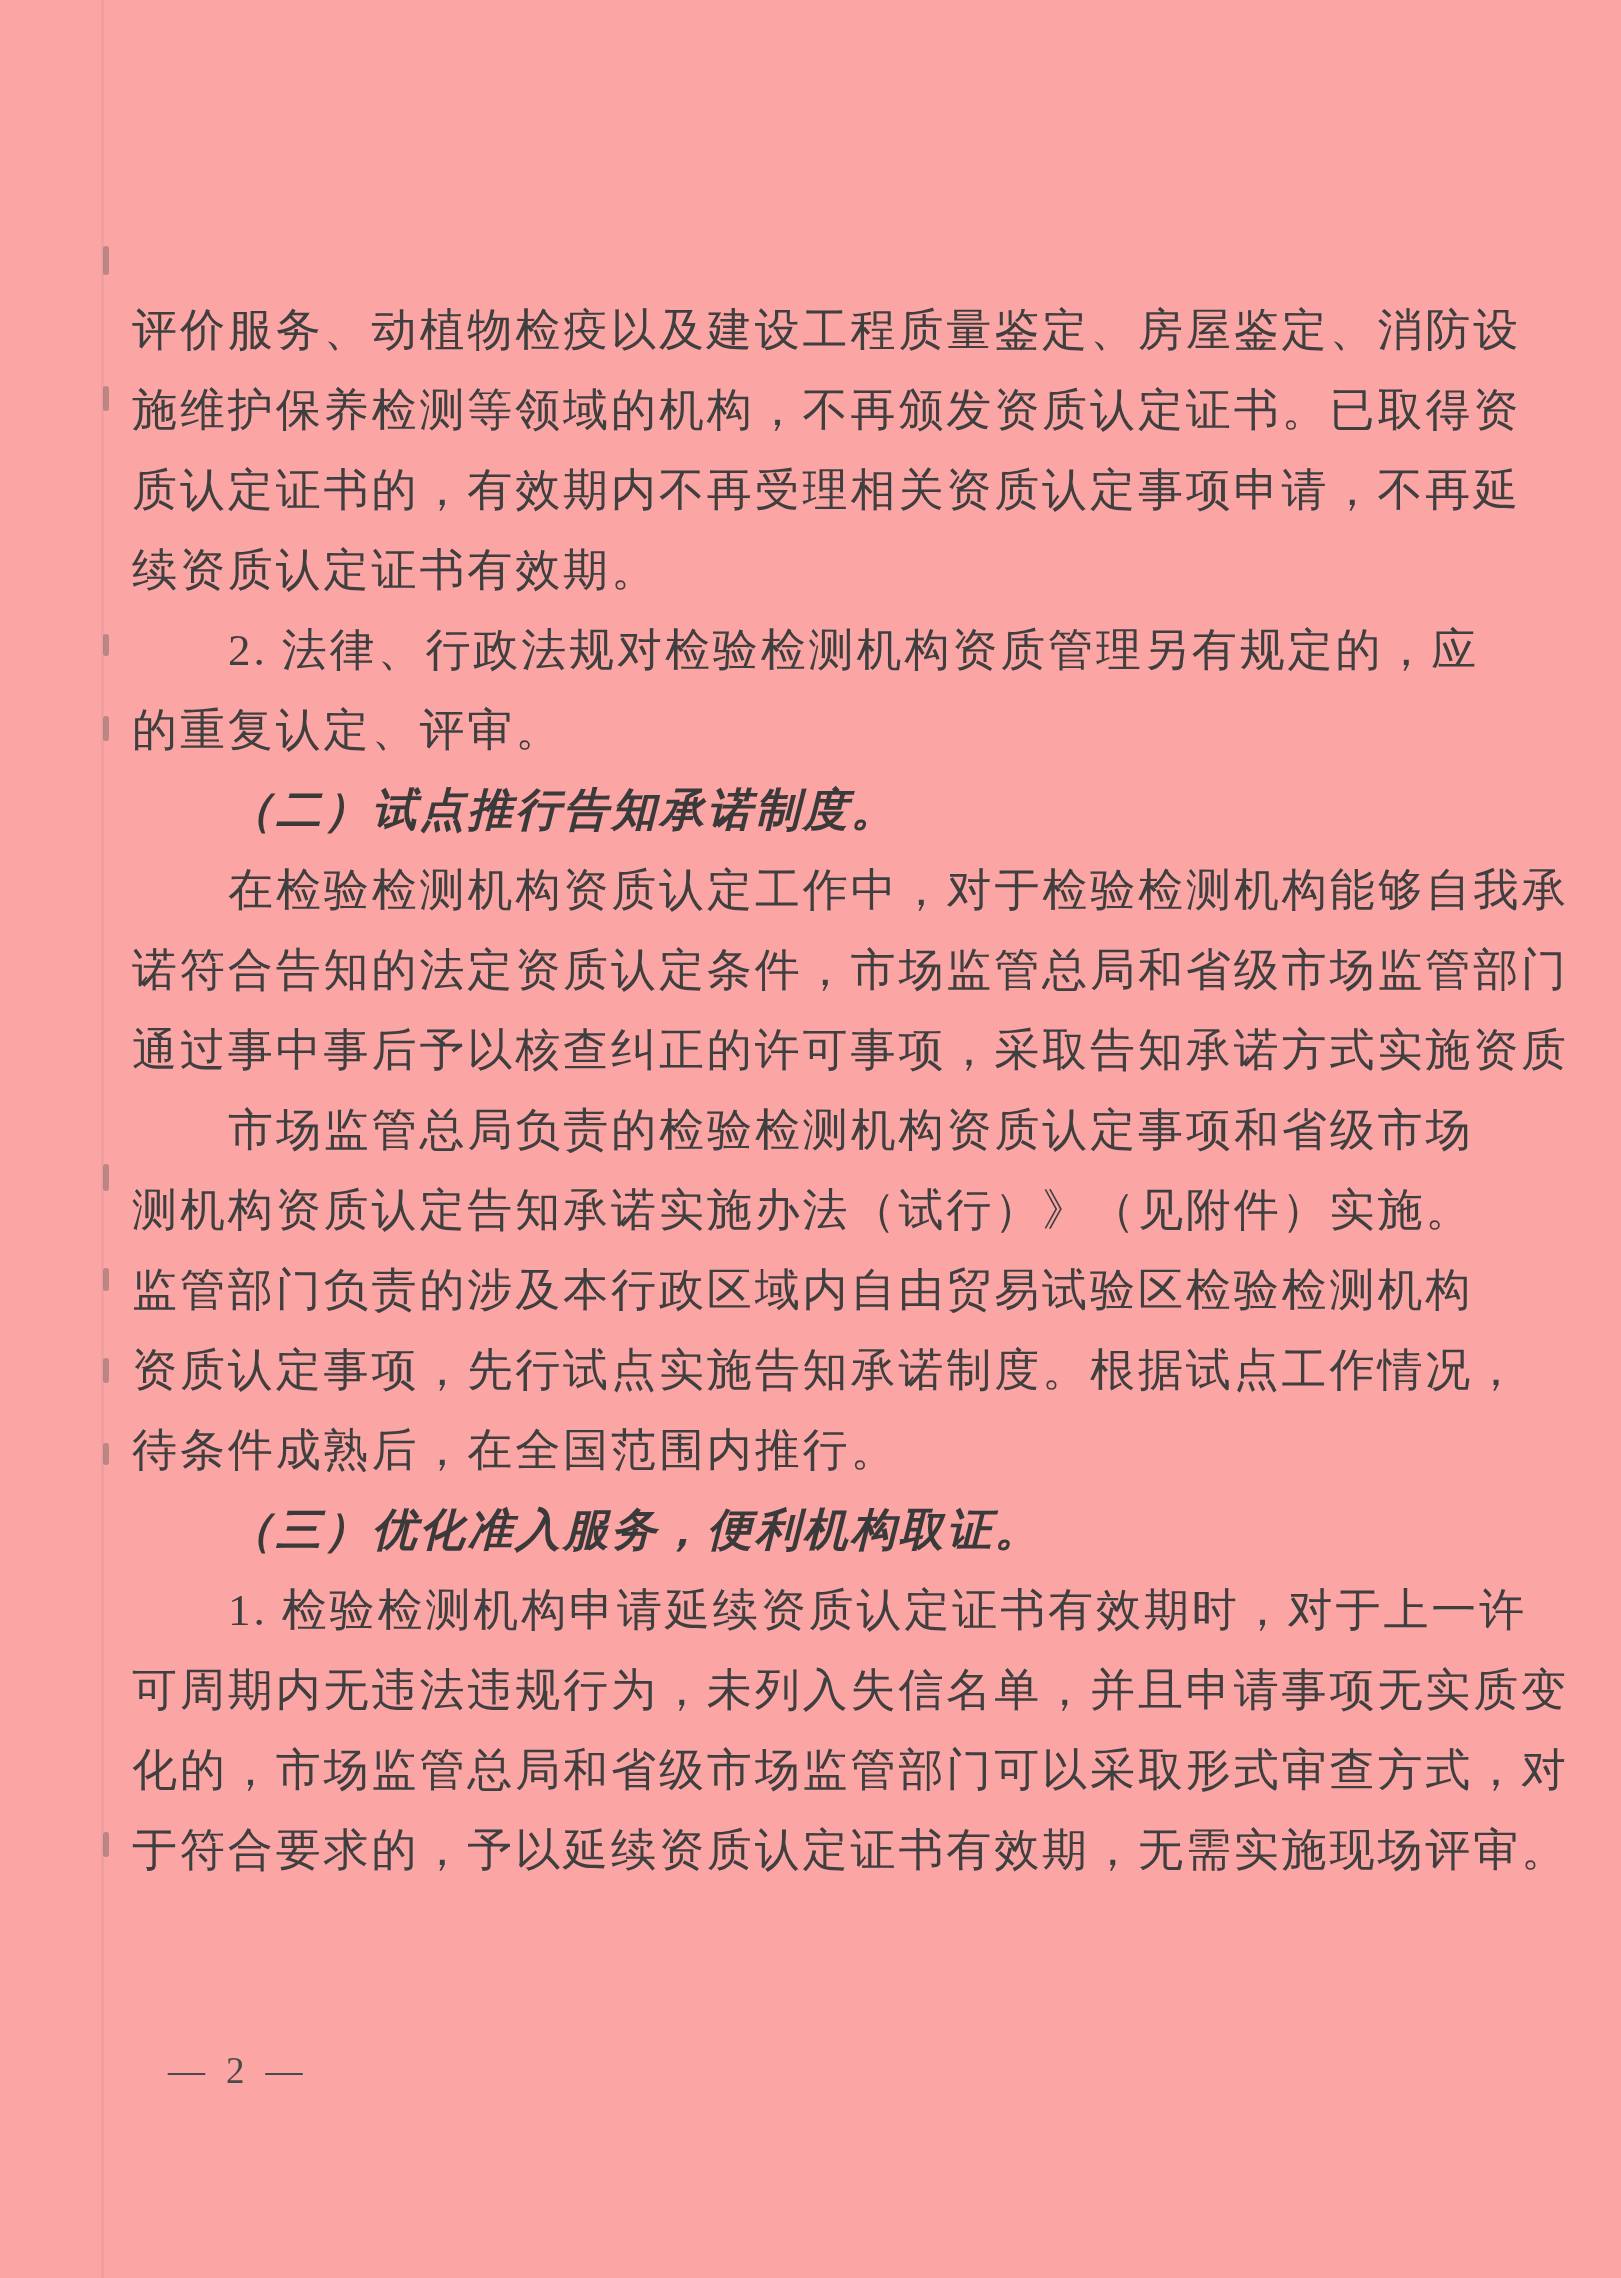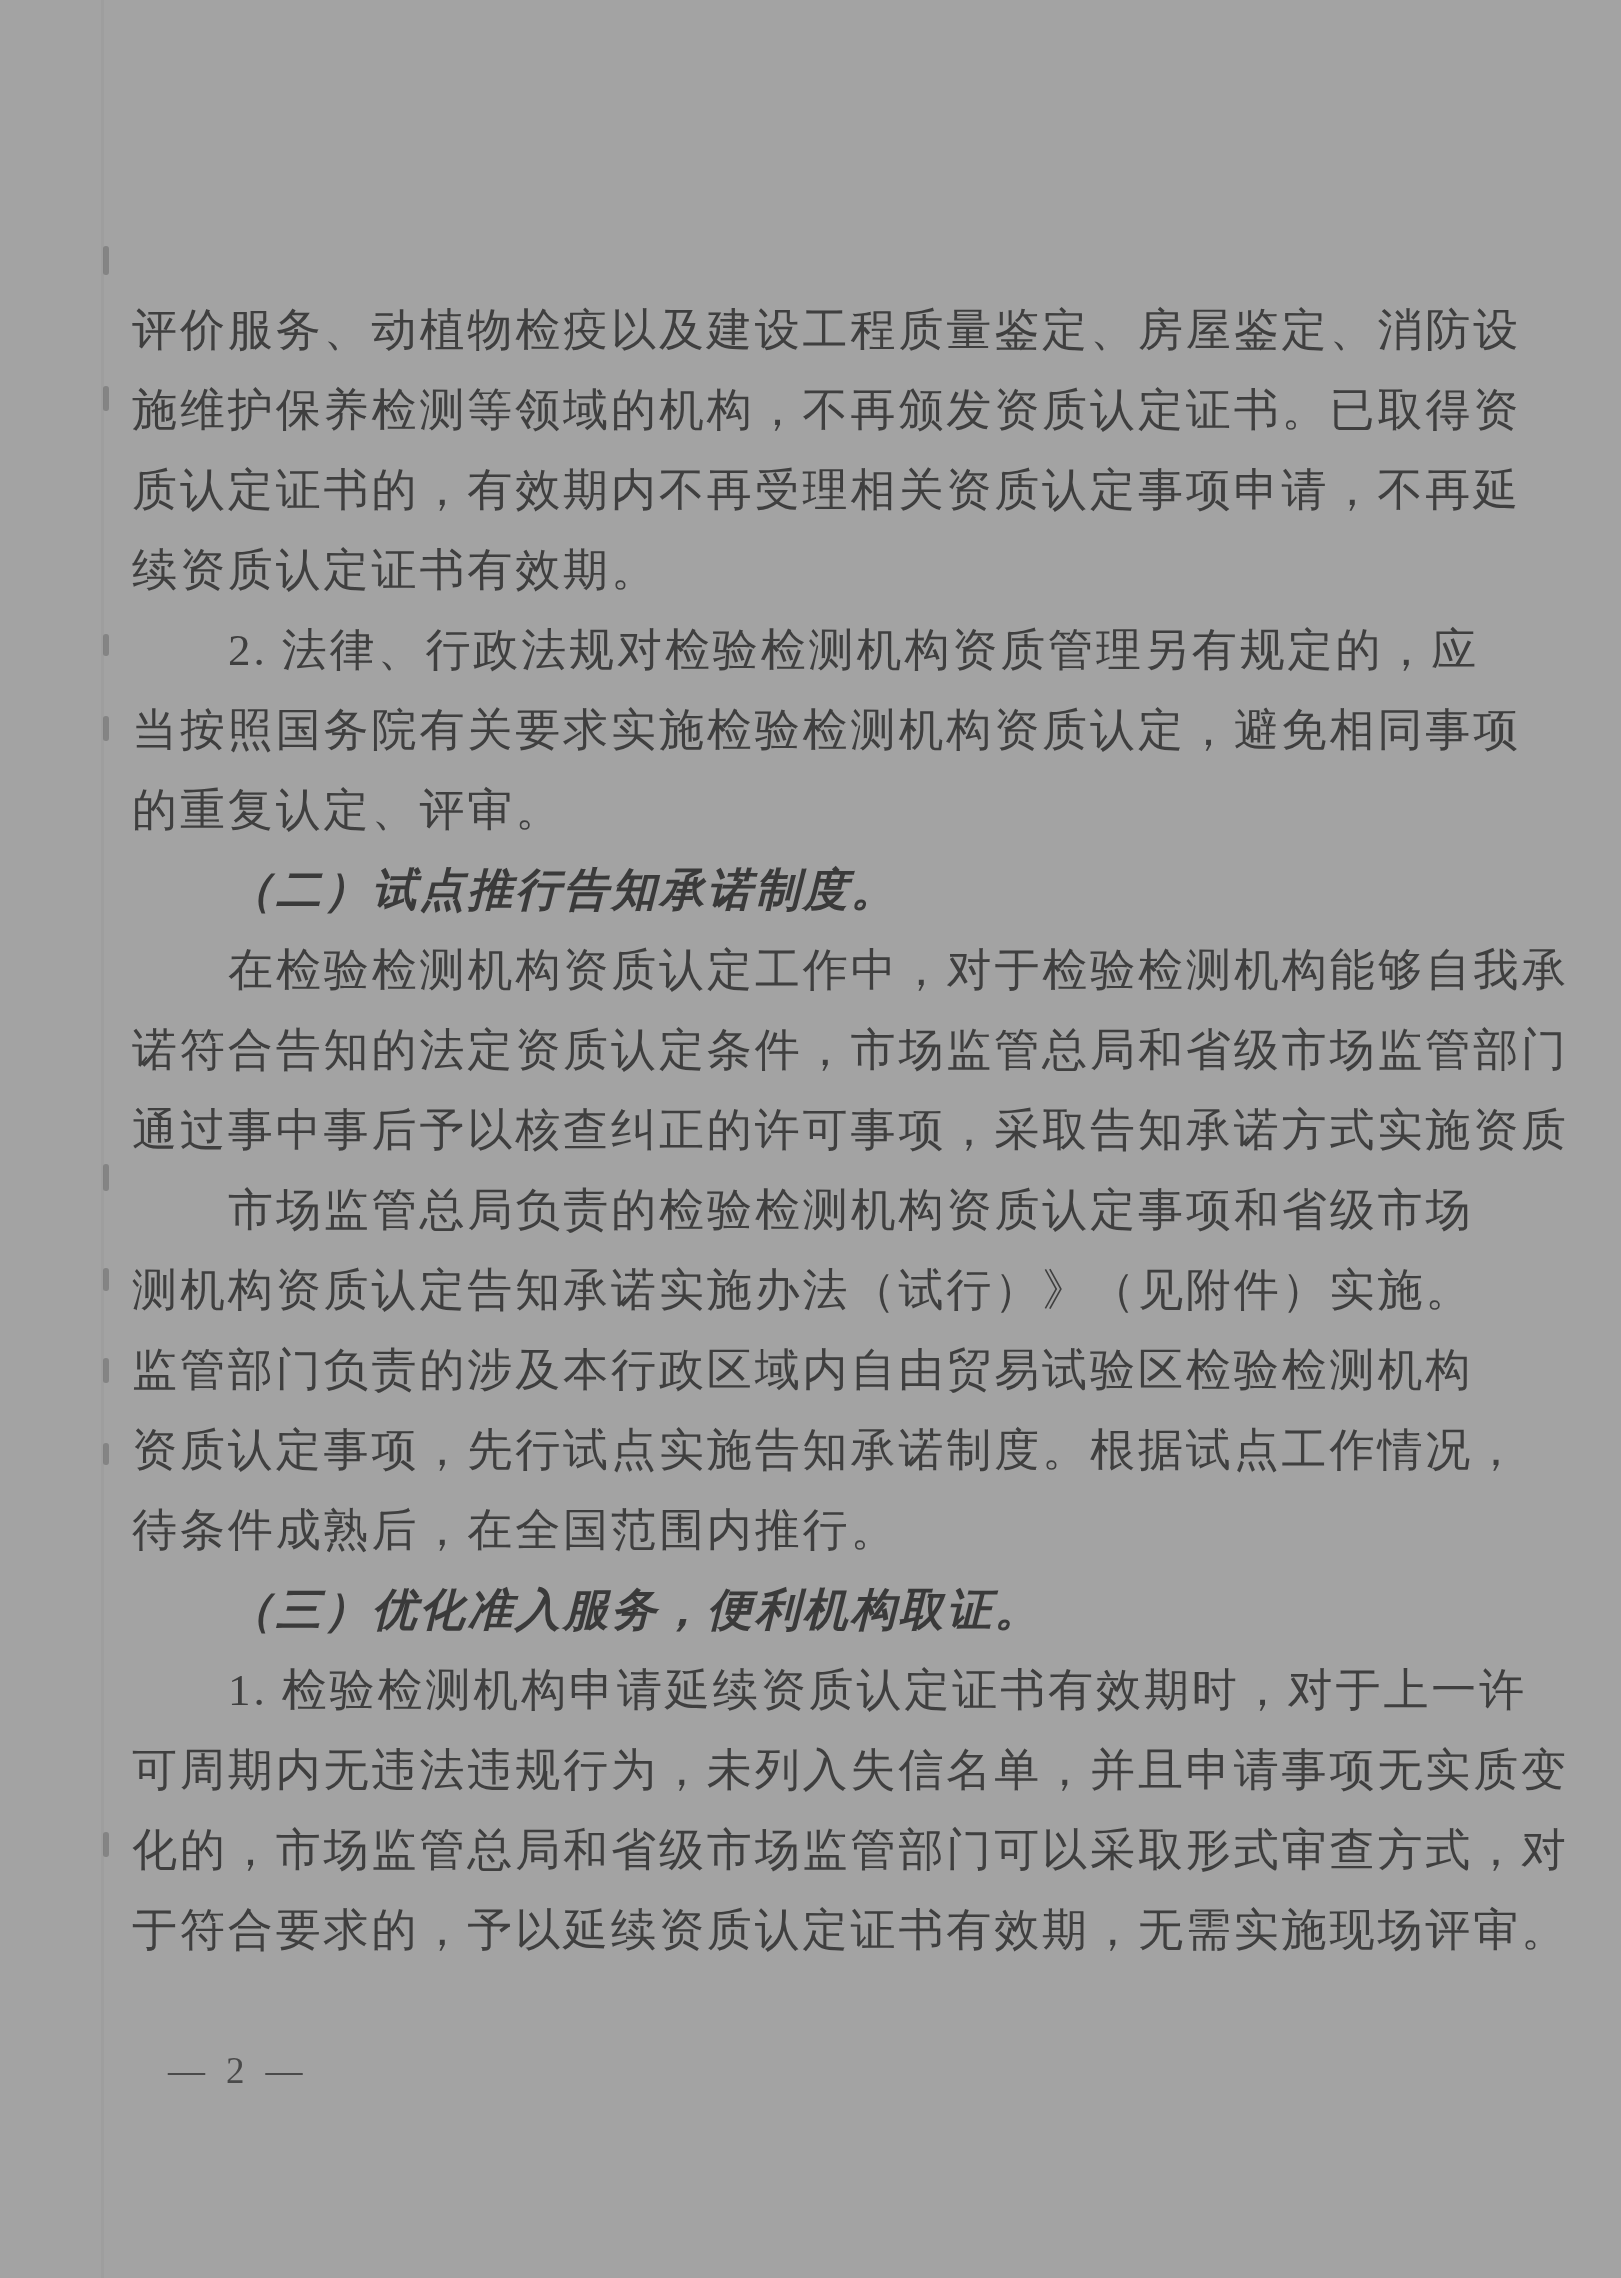--- a/index.html
+++ b/index.html
@@ -63,39 +63,38 @@
     position: absolute;
     left: 103px;
     width: 5.9px;
     background: rgba(75,75,75,0.35);
     border-radius: 2.9px;
   }
 </style>
 </head>
 <body>
 
-<div class="page" style="background: #a3a3a3;">
+<div class="page" style="background: #fca5a5;">
 
   <div class="speck" style="top: 246px;  height: 29px;"></div>
   <div class="speck" style="top: 386px;  height: 25px;"></div>
   <div class="speck" style="top: 634px;  height: 21.5px;"></div>
   <div class="speck" style="top: 716px;  height: 25px;"></div>
   <div class="speck" style="top: 1164px; height: 27px;"></div>
   <div class="speck" style="top: 1268px; height: 23.4px;"></div>
   <div class="speck" style="top: 1358px; height: 25px;"></div>
   <div class="speck" style="top: 1443px; height: 21.5px;"></div>
   <div class="speck" style="top: 1832px; height: 25px;"></div>
 
   <div class="content" id="doc-body" style="color: rgb(63, 63, 63);">
       <div class="line">评价服务、动植物检疫以及建设工程质量鉴定、房屋鉴定、消防设</div>
       <div class="line">施维护保养检测等领域的机构，不再颁发资质认定证书。已取得资</div>
       <div class="line">质认定证书的，有效期内不再受理相关资质认定事项申请，不再延</div>
       <div class="line">续资质认定证书有效期。</div>
       <div class="line indent">2. 法律、行政法规对检验检测机构资质管理另有规定的，应</div>
-      <div class="line">当按照国务院有关要求实施检验检测机构资质认定，避免相同事项</div>
       <div class="line">的重复认定、评审。</div>
       <div class="line indent kaiti">（二）试点推行告知承诺制度。</div>
       <div class="line indent">在检验检测机构资质认定工作中，对于检验检测机构能够自我承</div>
       <div class="line">诺符合告知的法定资质认定条件，市场监管总局和省级市场监管部门</div>
       <div class="line">通过事中事后予以核查纠正的许可事项，采取告知承诺方式实施资质</div>
       <div class="line indent">市场监管总局负责的检验检测机构资质认定事项和省级市场</div>
       <div class="line">测机构资质认定告知承诺实施办法（试行）》（见附件）实施。</div>
       <div class="line">监管部门负责的涉及本行政区域内自由贸易试验区检验检测机构</div>
       <div class="line">资质认定事项，先行试点实施告知承诺制度。根据试点工作情况，</div>
       <div class="line">待条件成熟后，在全国范围内推行。</div>

